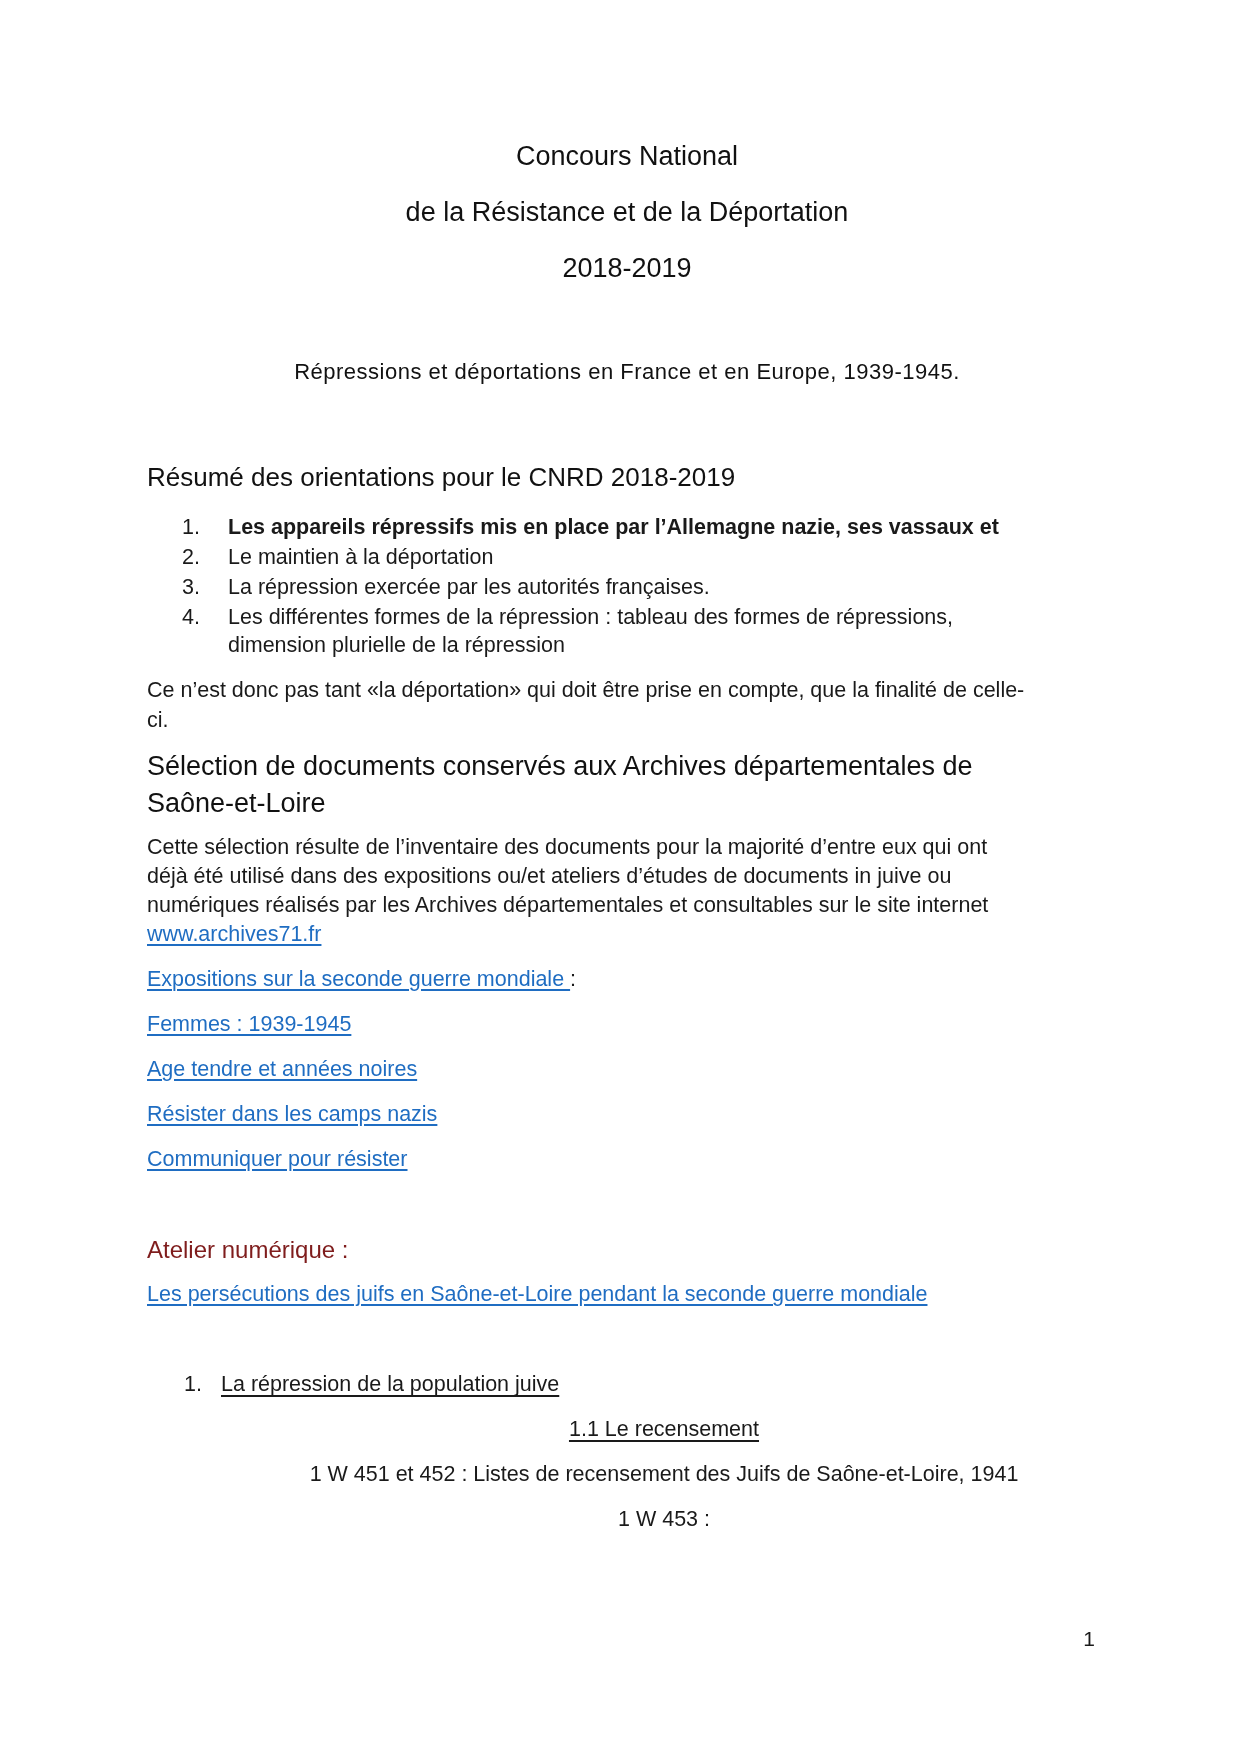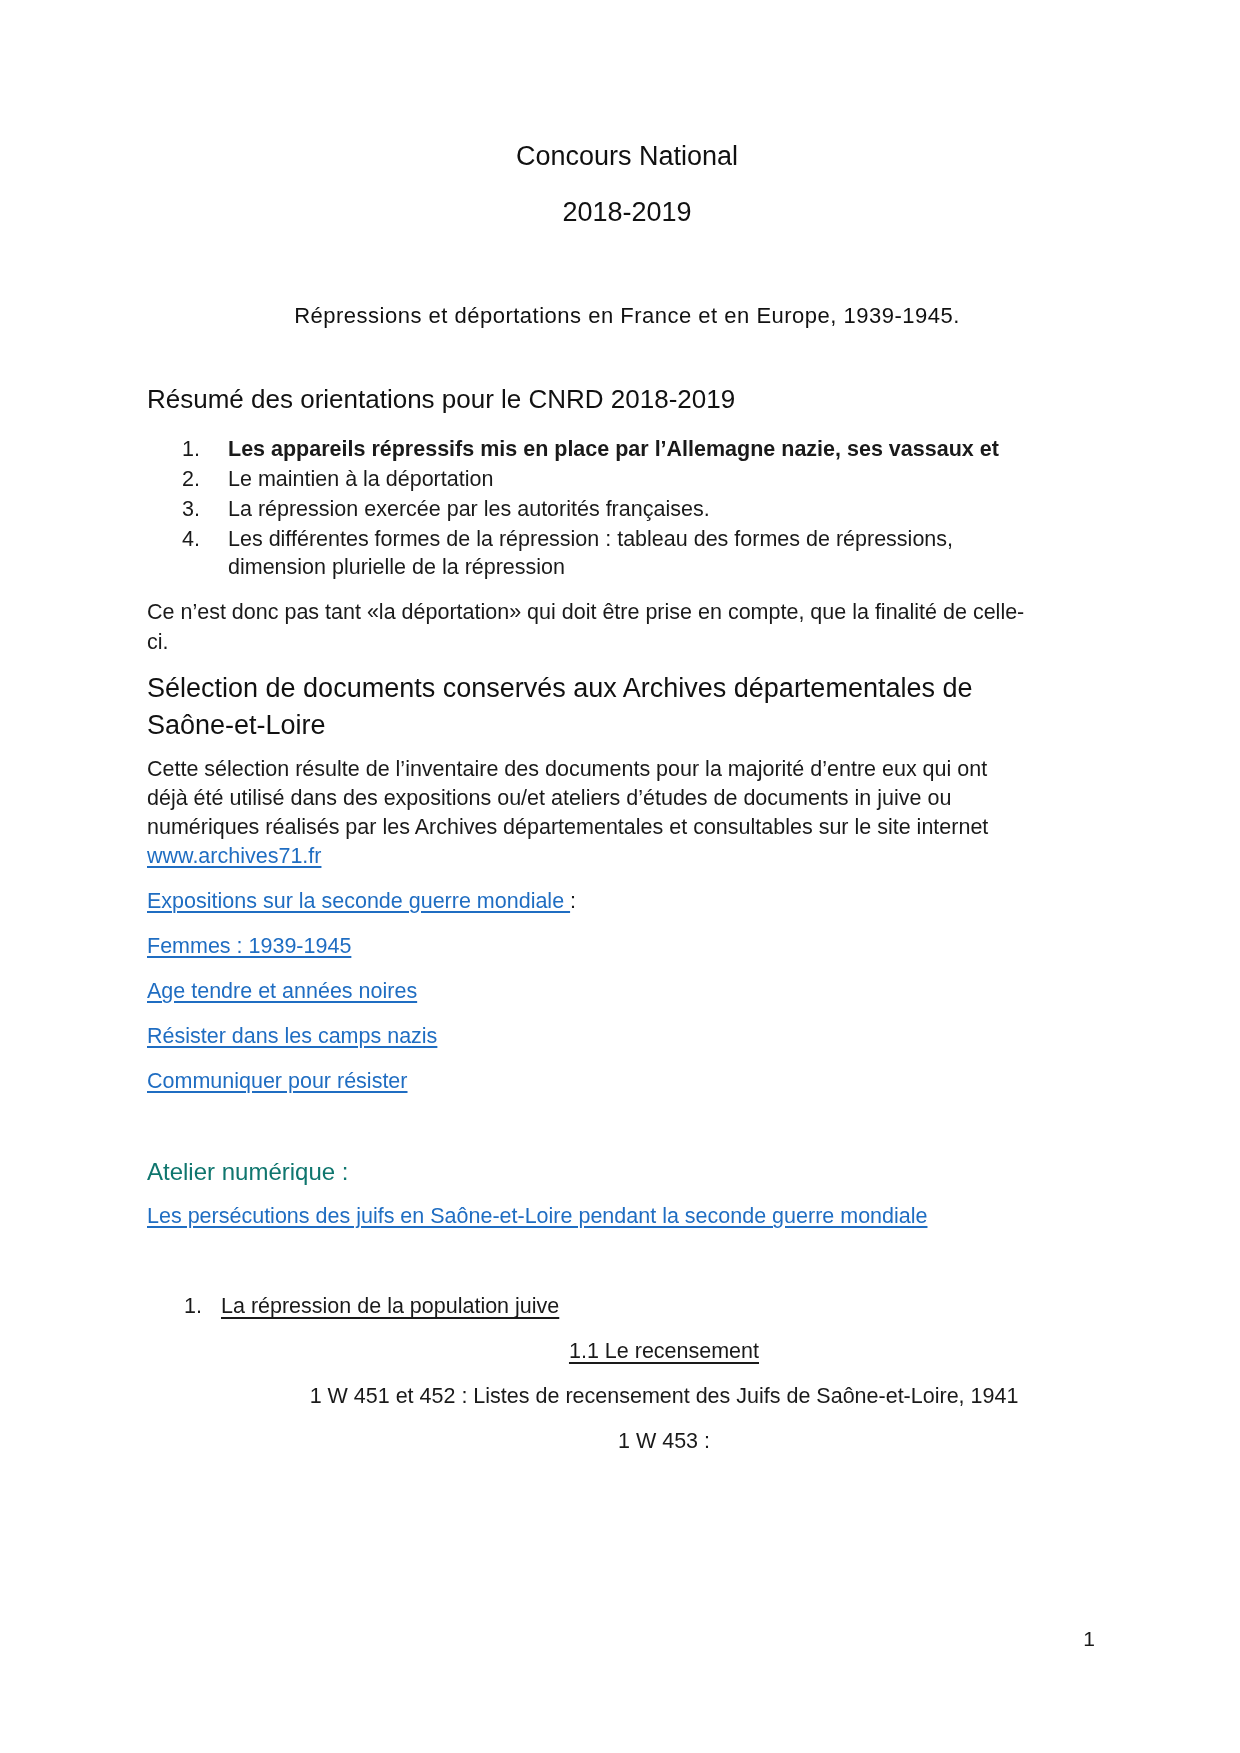--- a/index.html
+++ b/index.html
@@ -33,21 +33,21 @@
     font-size: 22px;
     line-height: 36px;
     letter-spacing: 0.5px;
     text-align: center;
     margin: 71px 0 0 0;
     color: #111111;
   }
   .resume-heading {
     font-size: 26px;
     line-height: 31px;
-    margin: 50px 0 0 0;
+    margin: 72px 0 0 0;
     color: #111111;
   }
   .olist { margin: 20px 0 0 0; }
   .olist-row {
     padding-left: 81px;
     text-indent: -46px;
     line-height: 28px;
     margin: 0 0 2px 0;
   }
   .olist-row .num {
@@ -68,21 +68,21 @@
     color: #1f6dc2;
     text-decoration: underline;
     text-decoration-thickness: 2px;
     text-underline-offset: 3px;
     cursor: pointer;
   }
   .atelier-heading {
     font-size: 24px;
     line-height: 30px;
     margin: 61px 0 0 0;
-    color: #0f766e;
+    color: #7f1d1d;
   }
   .persecutions-para { margin: 15px 0 8px 0; line-height: 29px; }
   .doc-item {
     margin: 61px 0 0 0;
     padding-left: 74px;
     text-indent: -37px;
     line-height: 29px;
   }
   .doc-item .num {
     display: inline-block;
@@ -110,20 +110,21 @@
   }
   strong { font-weight: bold; }
 </style>
 </head>
 <body>
 
 <div class="page">
   <div class="content">
 
     <div class="title-line">Concours National</div>
+    <div class="title-line">de la Résistance et de la Déportation</div>
     <div class="title-line">2018-2019</div>
 
     <div class="theme-heading">Répressions et déportations en France et en Europe, 1939-1945.</div>
 
     <div class="resume-heading">Résumé des orientations pour le CNRD 2018-2019</div>
 
     <div class="olist">
       <div class="olist-row">
         <span class="num">1.</span><strong>Les appareils répressifs mis en place par l’Allemagne nazie, ses vassaux et</strong><br>
       </div>

